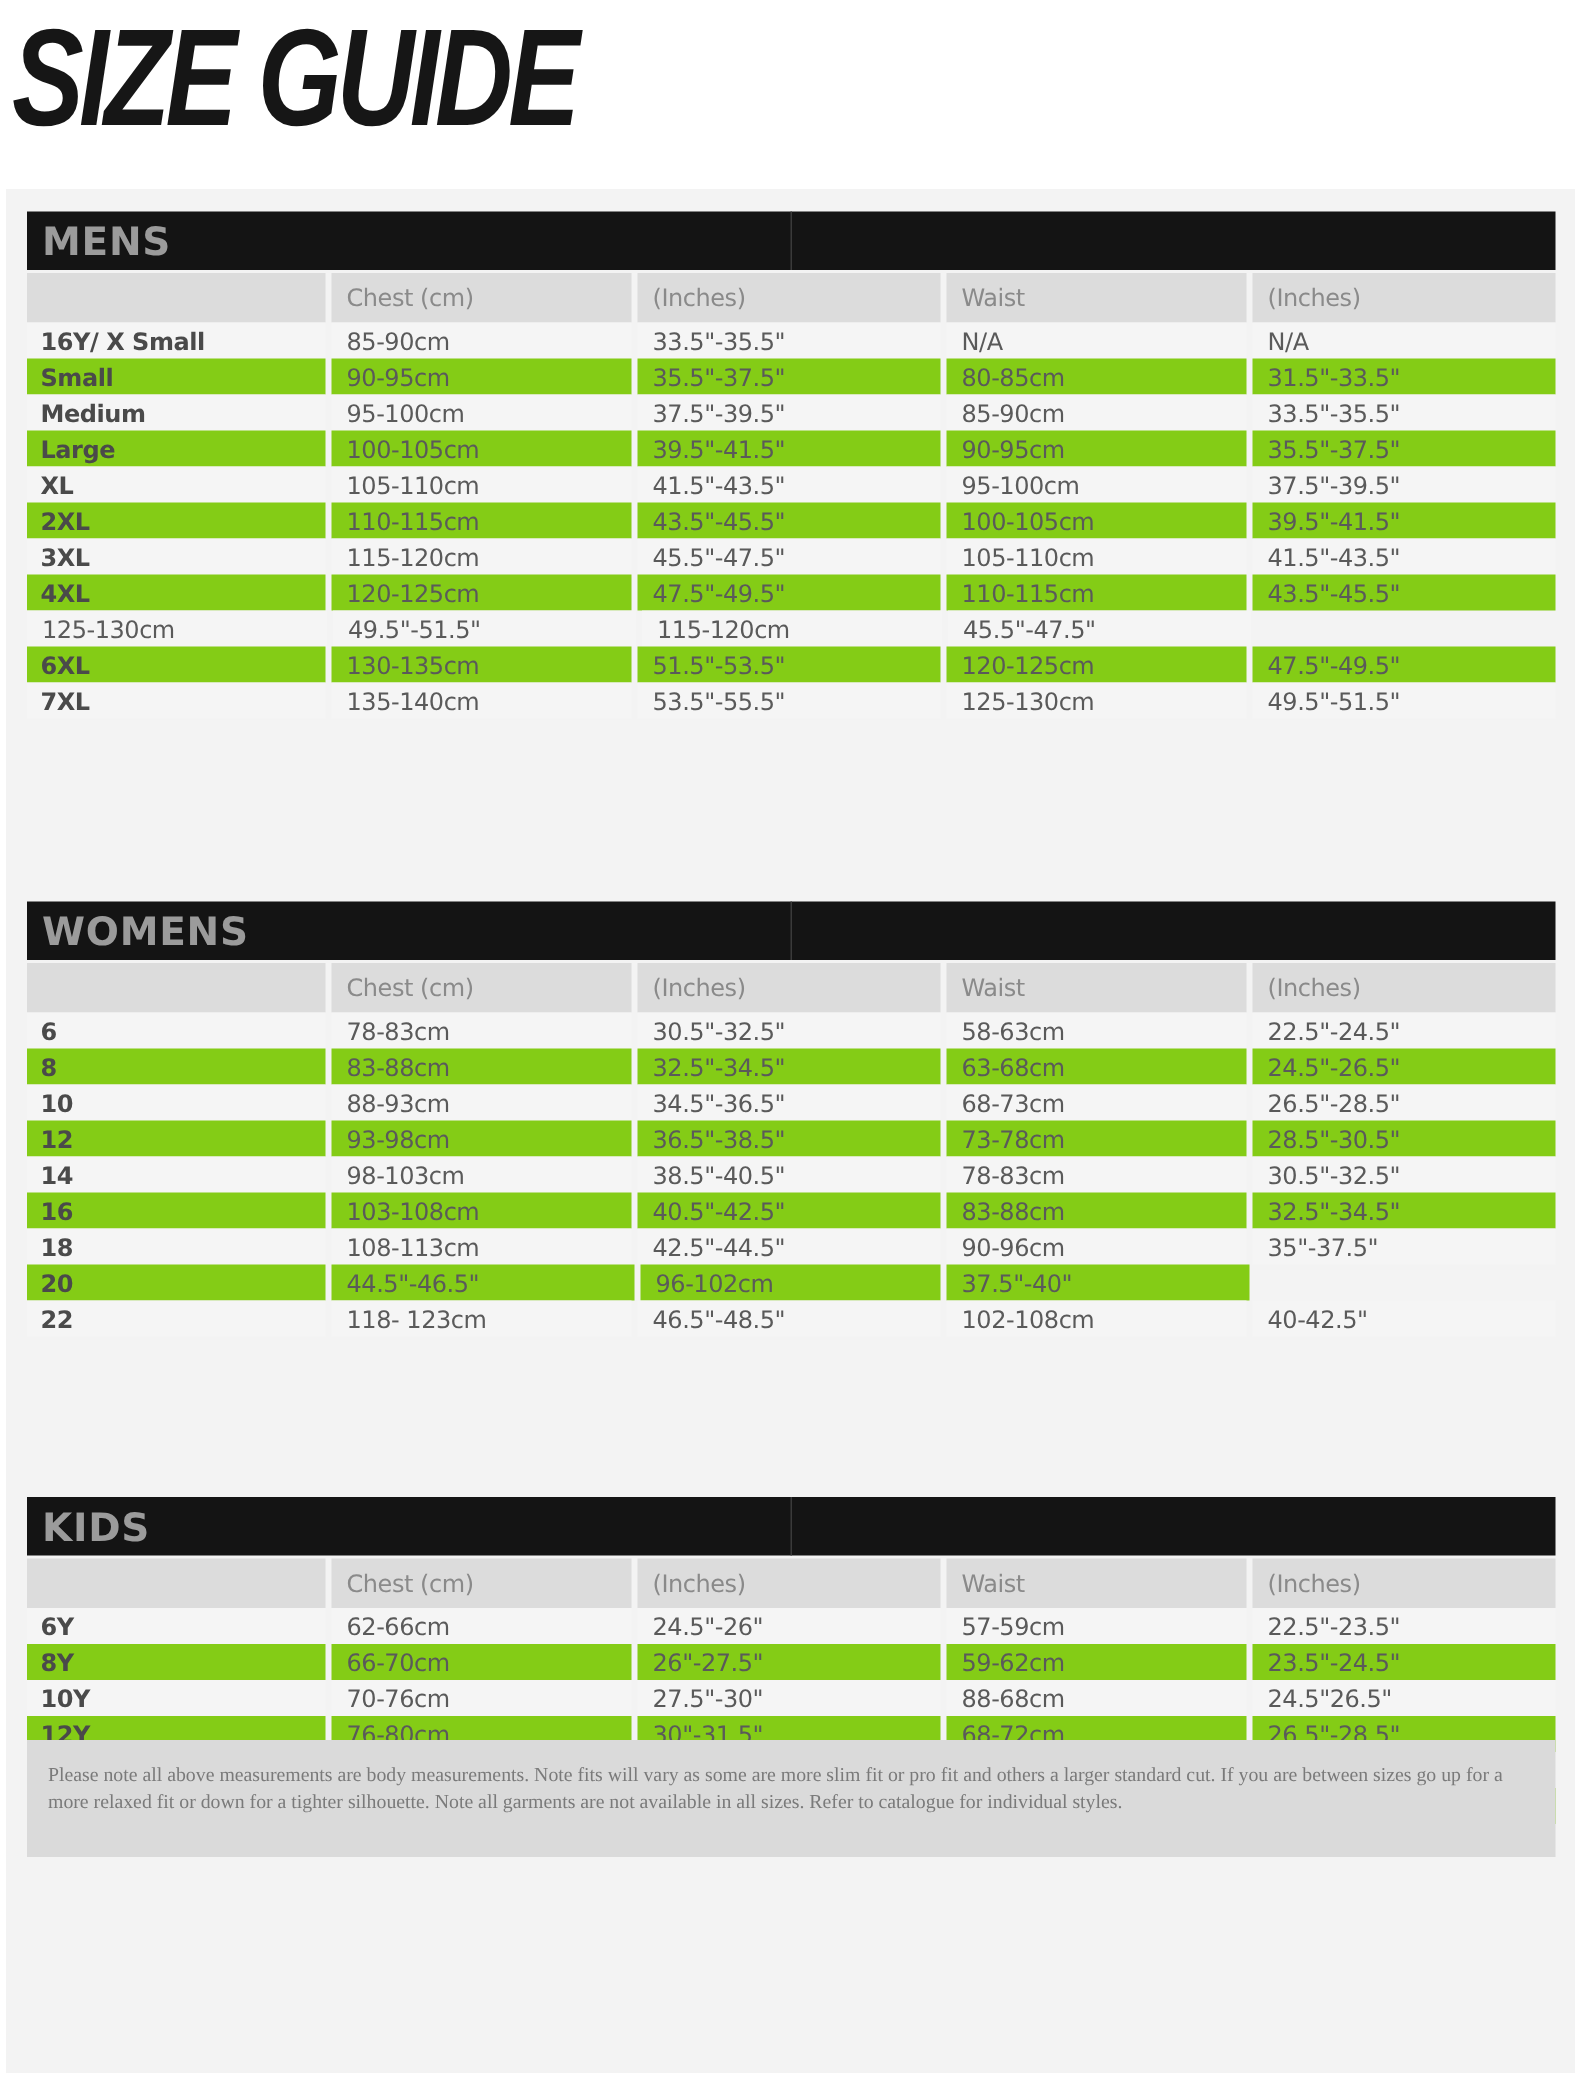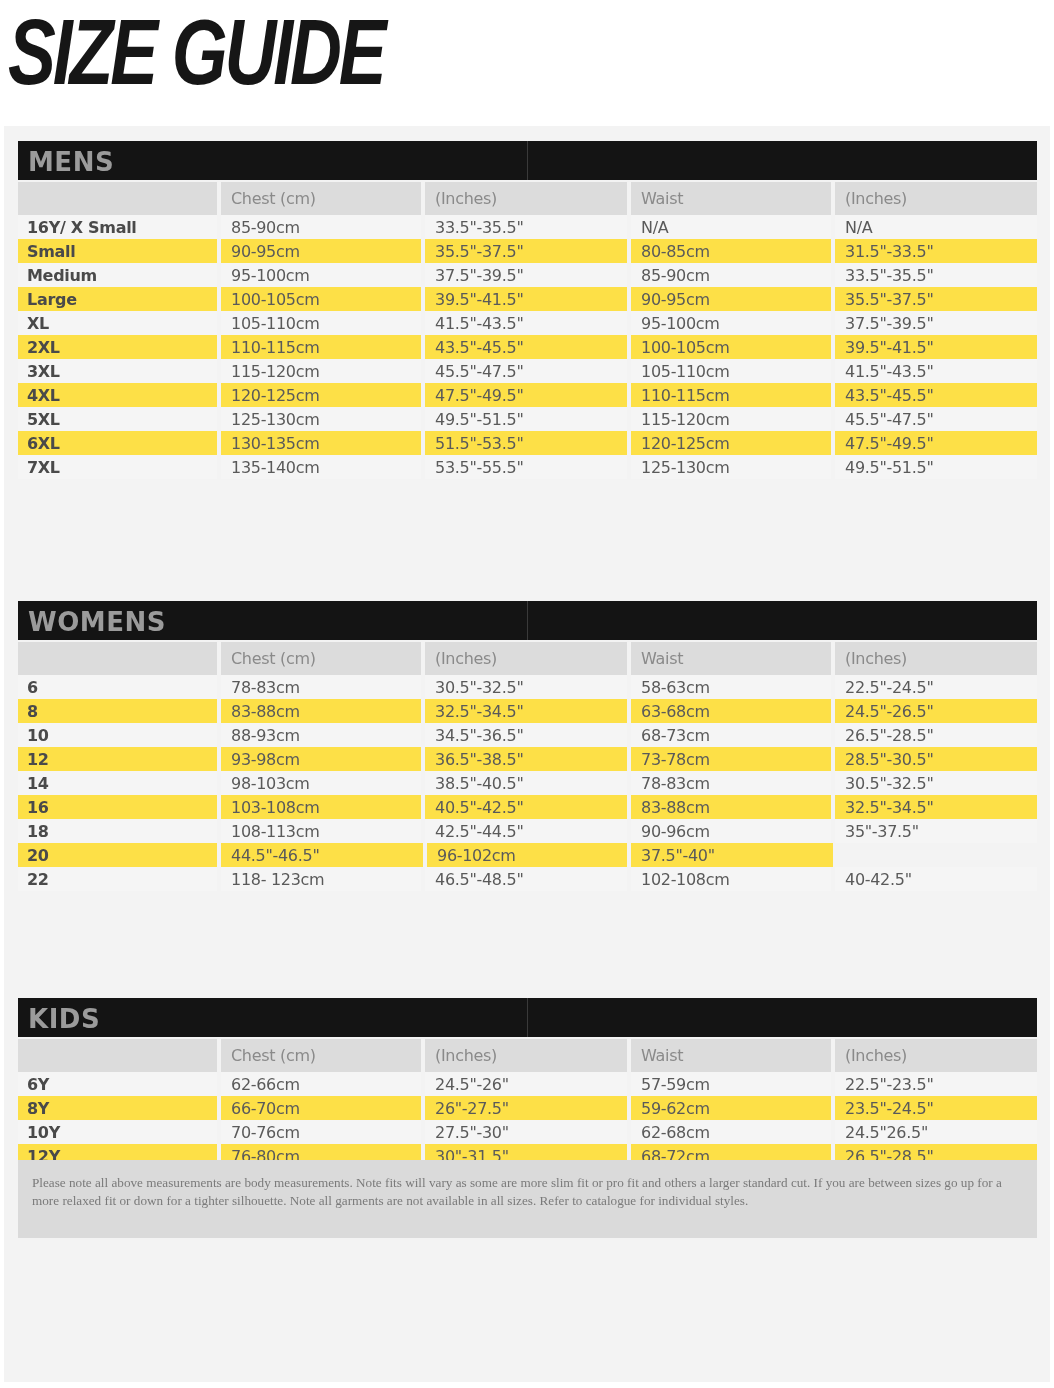--- a/index.html
+++ b/index.html
@@ -36,21 +36,21 @@
       letter-spacing: -0.3px; margin-right: 4px;
     }
     .row .cell:last-child { margin-right: 0; }
     .c0 { width: 199px; }
     .c1 { width: 200px; }
     .c2 { width: 202px; }
     .c3 { width: 200px; }
     .c4 { width: 202px; }
     .row.head .cell { background: #dcdcdc; color: #8a8a8a; }
     .row.head { margin-top: 2px; height: 33px; }
-    .row.odd .cell { background: #fde047; }
+    .row.odd .cell { background: #84cc16; }
     .row.even .cell { background: #f5f5f5; }
     .row .cell.size { font-weight: bold; color: #4a4a4a; padding-left: 9px; }
     .note {
       position: absolute; left: 18px; top: 1160px; width: 1019px; height: 78px; background: #dadada;
       box-sizing: border-box; padding: 14px 14px 0 14px;
       font-family: Liberation Serif, serif; font-size: 13.2px; line-height: 17.5px; color: #7a7a7a;
     }
   </style>
 </head>
 <body>
@@ -122,21 +122,20 @@
         <div class="cell c4">41.5"-43.5"</div>
       </div>
       <div class="row odd">
         <div class="cell c0 size">4XL</div>
         <div class="cell c1">120-125cm</div>
         <div class="cell c2">47.5"-49.5"</div>
         <div class="cell c3">110-115cm</div>
         <div class="cell c4">43.5"-45.5"</div>
       </div>
       <div class="row even">
-        <div class="cell c0 size">5XL</div>
         <div class="cell c1">125-130cm</div>
         <div class="cell c2">49.5"-51.5"</div>
         <div class="cell c3">115-120cm</div>
         <div class="cell c4">45.5"-47.5"</div>
       </div>
       <div class="row odd">
         <div class="cell c0 size">6XL</div>
         <div class="cell c1">130-135cm</div>
         <div class="cell c2">51.5"-53.5"</div>
         <div class="cell c3">120-125cm</div>
@@ -248,21 +247,21 @@
         <div class="cell c0 size">8Y</div>
         <div class="cell c1">66-70cm</div>
         <div class="cell c2">26"-27.5"</div>
         <div class="cell c3">59-62cm</div>
         <div class="cell c4">23.5"-24.5"</div>
       </div>
       <div class="row even">
         <div class="cell c0 size">10Y</div>
         <div class="cell c1">70-76cm</div>
         <div class="cell c2">27.5"-30"</div>
-        <div class="cell c3">62-68cm</div>
+        <div class="cell c3">88-68cm</div>
         <div class="cell c4">24.5"26.5"</div>
       </div>
       <div class="row odd">
         <div class="cell c0 size">12Y</div>
         <div class="cell c1">76-80cm</div>
         <div class="cell c2">30"-31.5"</div>
         <div class="cell c3">68-72cm</div>
         <div class="cell c4">26.5"-28.5"</div>
       </div>
       <div class="row even">

